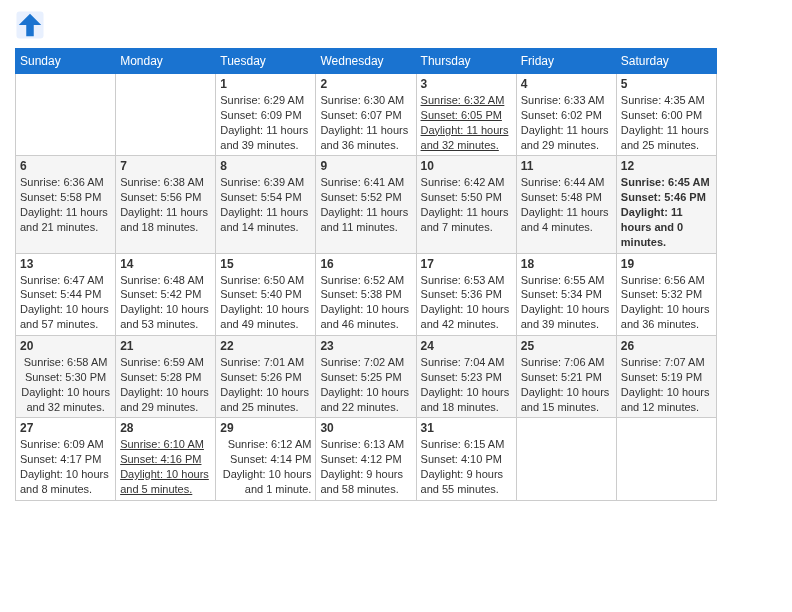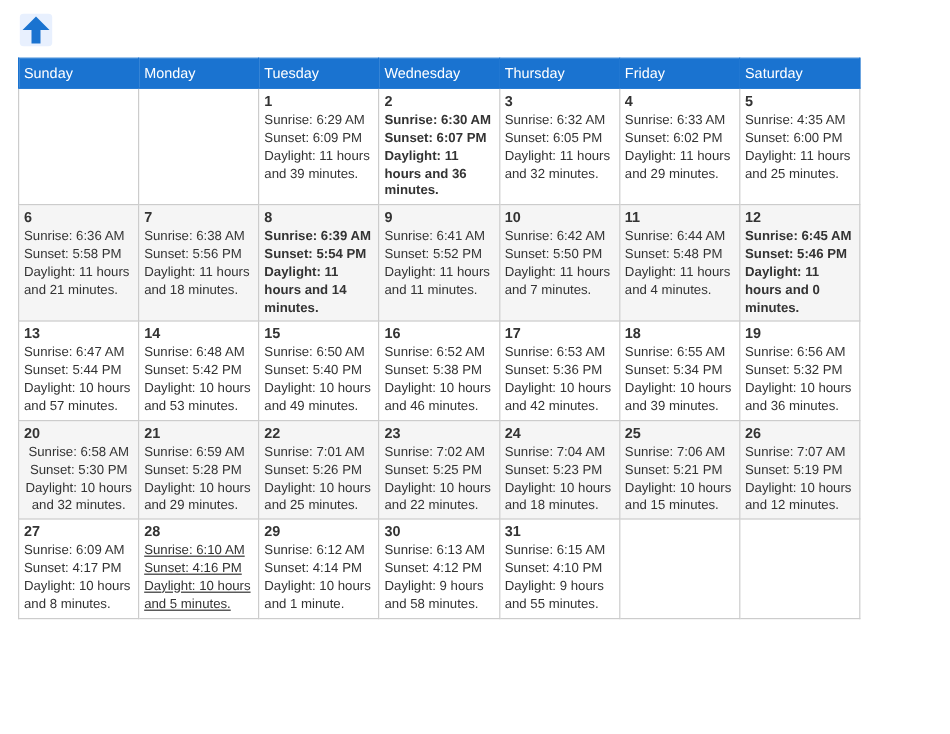--- a/index.html
+++ b/index.html
@@ -140,27 +140,27 @@
           <td class="empty-cell"></td>
           <td class="empty-cell"></td>
           <td>
             <div class="day-num">1</div>
             <div class="day-info" style="white-space: pre-line;">Sunrise: 6:29 AM
 Sunset: 6:09 PM
 Daylight: 11 hours and 39 minutes.</div>
           </td>
           <td>
             <div class="day-num">2</div>
-            <div class="day-info" style="white-space: pre-line; font-weight: bold;">Sunrise: 6:30 AM
+            <div class="day-info" style="white-space: pre-line;">Sunrise: 6:30 AM
 Sunset: 6:07 PM
 Daylight: 11 hours and 36 minutes.</div>
           </td>
           <td>
             <div class="day-num">3</div>
-            <div class="day-info" style="white-space: pre-line;">Sunrise: 6:32 AM
+            <div class="day-info" style="white-space: pre-line; text-decoration: underline;">Sunrise: 6:32 AM
 Sunset: 6:05 PM
 Daylight: 11 hours and 32 minutes.</div>
           </td>
           <td>
             <div class="day-num">4</div>
             <div class="day-info" style="white-space: pre-line;">Sunrise: 6:33 AM
 Sunset: 6:02 PM
 Daylight: 11 hours and 29 minutes.</div>
           </td>
           <td>
@@ -178,21 +178,21 @@
 Daylight: 11 hours and 21 minutes.</div>
           </td>
           <td>
             <div class="day-num">7</div>
             <div class="day-info" style="white-space: pre-line;">Sunrise: 6:38 AM
 Sunset: 5:56 PM
 Daylight: 11 hours and 18 minutes.</div>
           </td>
           <td>
             <div class="day-num">8</div>
-            <div class="day-info" style="white-space: pre-line; font-weight: bold;">Sunrise: 6:39 AM
+            <div class="day-info" style="white-space: pre-line;">Sunrise: 6:39 AM
 Sunset: 5:54 PM
 Daylight: 11 hours and 14 minutes.</div>
           </td>
           <td>
             <div class="day-num">9</div>
             <div class="day-info" style="white-space: pre-line;">Sunrise: 6:41 AM
 Sunset: 5:52 PM
 Daylight: 11 hours and 11 minutes.</div>
           </td>
           <td>
@@ -310,21 +310,21 @@
 Daylight: 10 hours and 8 minutes.</div>
           </td>
           <td>
             <div class="day-num">28</div>
             <div class="day-info" style="white-space: pre-line; text-decoration: underline;">Sunrise: 6:10 AM
 Sunset: 4:16 PM
 Daylight: 10 hours and 5 minutes.</div>
           </td>
           <td>
             <div class="day-num">29</div>
-            <div class="day-info" style="white-space: pre-line;">Sunrise: 6:12 AM
+            <div class="day-info" style="white-space: pre-line; text-align: right;">Sunrise: 6:12 AM
 Sunset: 4:14 PM
 Daylight: 10 hours and 1 minute.</div>
           </td>
           <td>
             <div class="day-num">30</div>
             <div class="day-info" style="white-space: pre-line;">Sunrise: 6:13 AM
 Sunset: 4:12 PM
 Daylight: 9 hours and 58 minutes.</div>
           </td>
           <td>

